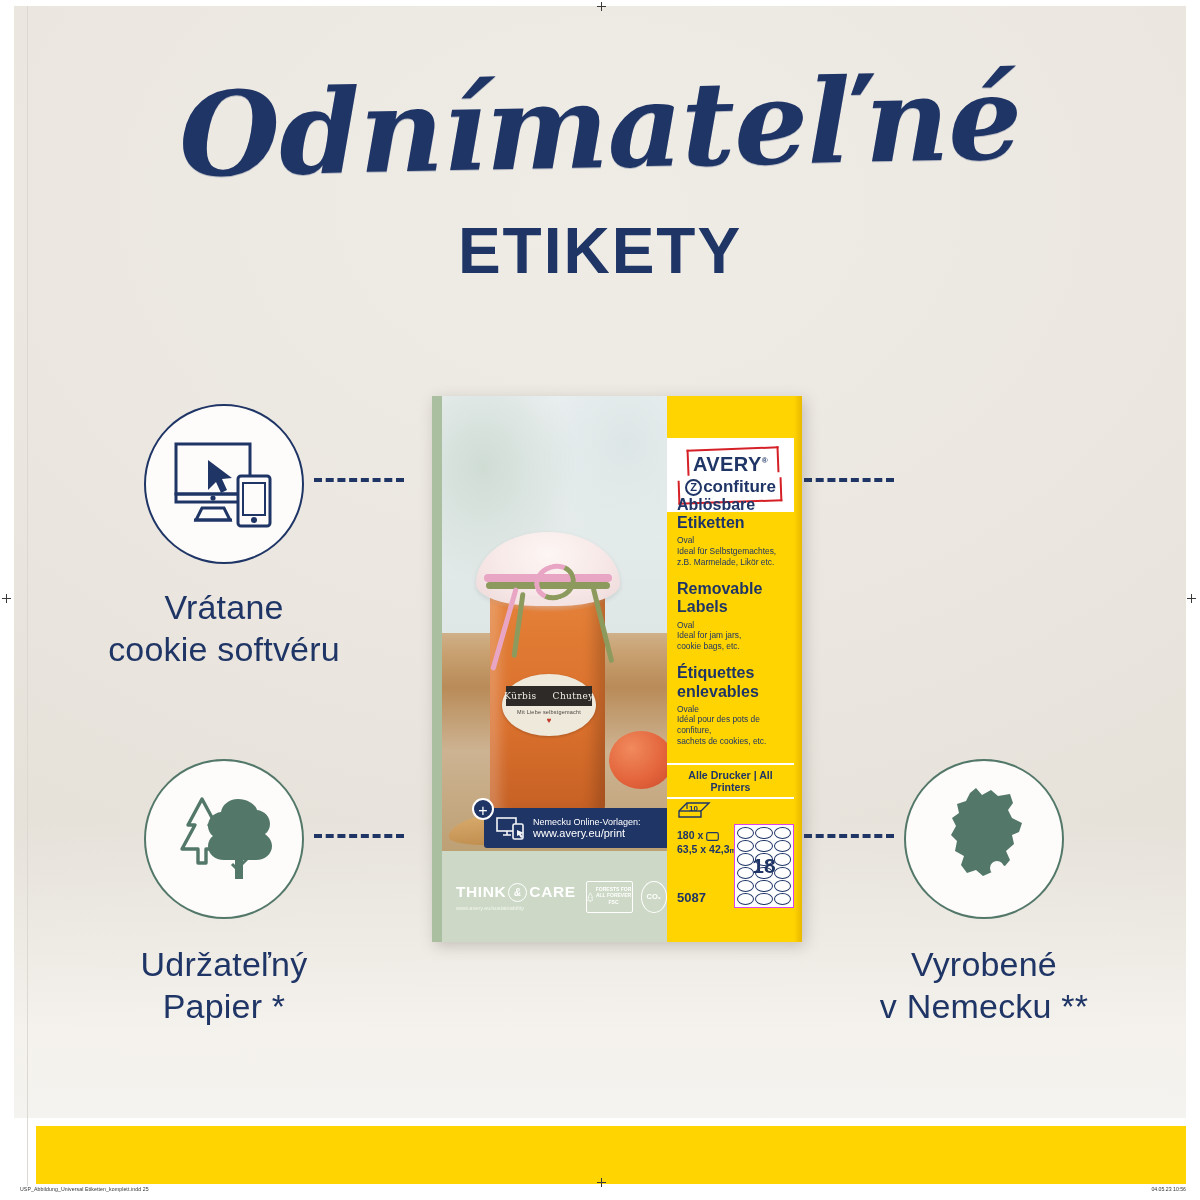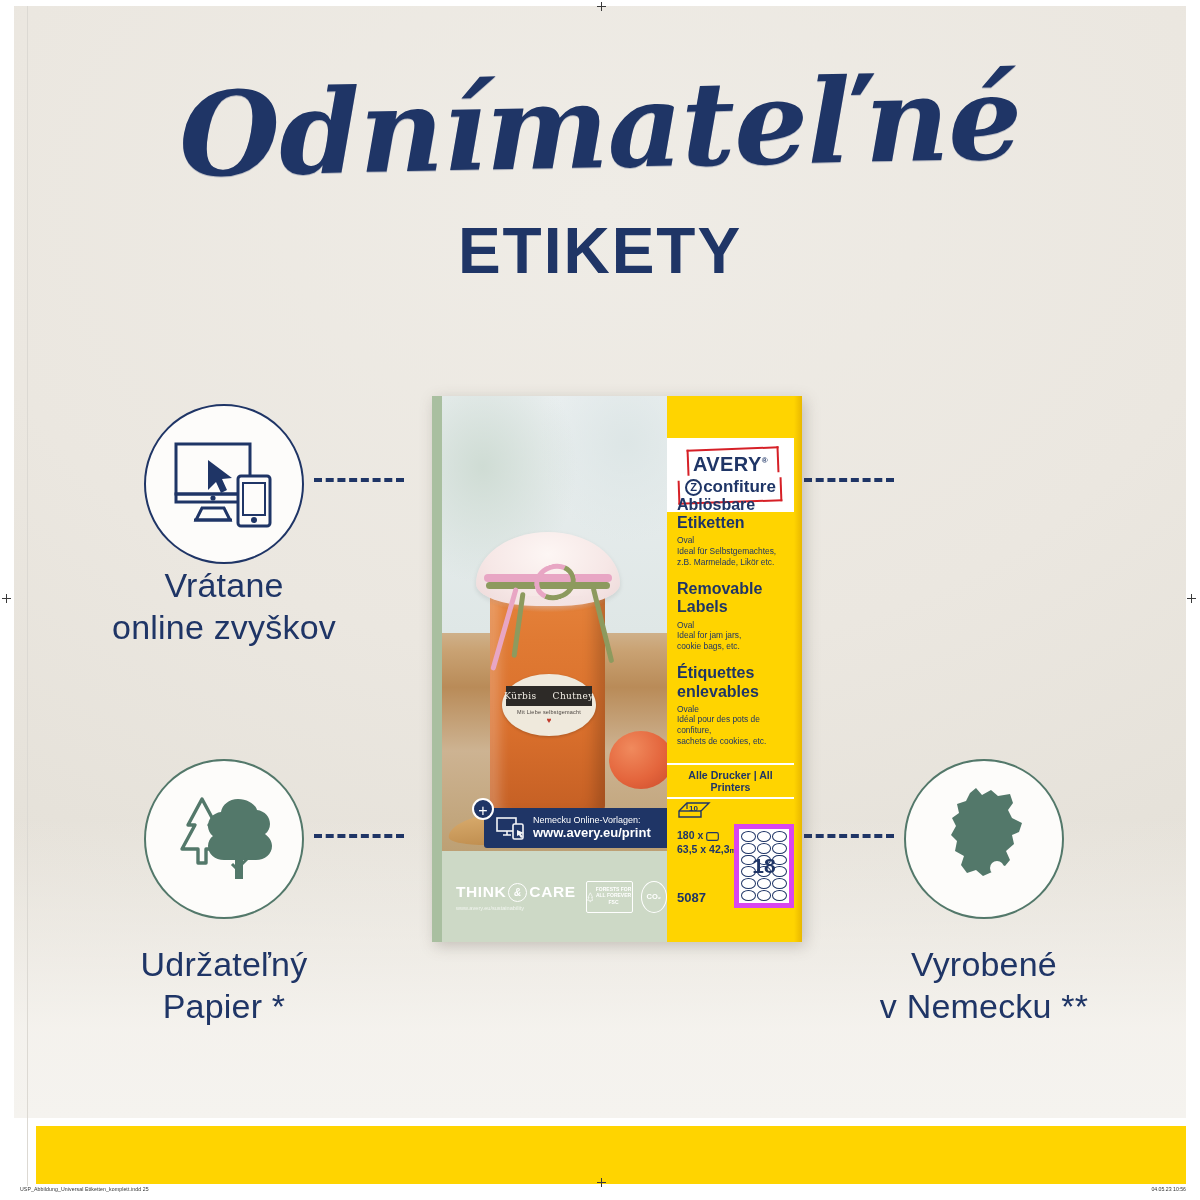--- a/index.html
+++ b/index.html
@@ -69,20 +69,21 @@
     background:#fdfcfa;
     margin:0 auto;
     display:flex;align-items:center;justify-content:center;
     box-sizing:border-box;
   }
   .circle.navy{border:2px solid #1f3566;}
   .circle.green{border:2px solid #53786a;}
   .circle svg{display:block;}
 
   .ftext{
+    margin-top:22px;
     font-size:34px;line-height:1.24;
     color:#1f3566;font-weight:400;
     letter-spacing:.2px;
   }
   .f-bl .ftext,.f-br .ftext{margin-top:24px;}
 
   
   .dash{
     position:absolute;height:0;border-top:4px dashed #1f3566;z-index:11;
   }
@@ -188,21 +189,21 @@
     border-radius:3px 0 0 3px;
   }
   .onl-plus{
     position:absolute;left:-12px;top:-10px;width:22px;height:22px;border-radius:50%;
     background:#1f3566;color:#fff;font-size:16px;line-height:21px;text-align:center;
     border:2px solid #fff;box-sizing:border-box;
   }
   .onl-ico{margin-left:12px;opacity:.95;}
   .onl-txt{margin-left:7px;line-height:1.15;}
   .onl-t1{font-size:9px;}
-  .onl-t2{font-size:13px;font-weight:700;}
+  .onl-t2{font-size:11px;font-weight:400;}
   
   .greenstrip{
     position:absolute;left:10px;bottom:0;right:0;height:91px;background:#cdd9c6;z-index:5;
     display:flex;align-items:center;
   }
   .tc{margin-left:14px;color:#fff;}
   .tc-main{font-size:15.5px;font-weight:700;letter-spacing:.6px;display:flex;align-items:center;}
   .tc-amp{
     display:inline-flex;align-items:center;justify-content:center;
     width:17px;height:17px;border-radius:50%;border:1.6px solid #fff;
@@ -264,21 +265,21 @@
     border-top:2px solid #fff;border-bottom:2px solid #fff;
     background:#ffd400;color:#1f3566;
     font-size:10.6px;font-weight:700;text-align:center;padding:4px 0;
   }
   .specs{position:absolute;left:10px;top:404px;right:8px;color:#1f3566;}
   .sheetico{width:34px;height:22px;position:relative;margin-bottom:7px;}
   .spec-row{font-size:10.5px;font-weight:700;line-height:1.3;}
   .spec-row .mm{font-size:7.5px;font-weight:700;}
   .labelgrid{
     position:absolute;right:0;top:24px;width:60px;height:84px;
-    background:#fff;border:5px solid #d946ef;
+    background:#fff;border:1px solid #d946ef;
     display:grid;grid-template-columns:repeat(3,1fr);grid-template-rows:repeat(6,1fr);
     gap:1px;padding:2px;box-sizing:border-box;
   }
   .lcell{border:1px solid #1f3566;border-radius:50%;}
   .gridnum{
     position:absolute;left:0;right:0;top:50%;transform:translateY(-50%);
     text-align:center;font-size:21px;font-weight:700;color:#1f3566;
   }
   .artnum{
     position:absolute;left:10px;top:494px;font-size:13px;font-weight:700;color:#1f3566;
@@ -321,21 +322,21 @@
         <path d="M30 70 h22 l6 12 H24 Z" fill="none" stroke="#1f3566" stroke-width="3"></path>
         <path d="M22 82 h38" stroke="#1f3566" stroke-width="3" fill="none"></path>
         <path d="M36 22 L36 52 L44 44 L49 55 L55 52 L50 41 L60 40 Z" fill="#1f3566"></path>
         <rect x="66" y="38" width="32" height="50" rx="3" fill="#fdfcfa" stroke="#1f3566" stroke-width="3"></rect>
         <rect x="71" y="45" width="22" height="32" fill="none" stroke="#1f3566" stroke-width="2"></rect>
         <circle cx="82" cy="82" r="3" fill="#1f3566"></circle>
       </svg>
     </div>
     <div class="ftext">
       <div>Vrátane</div>
-      <div>online zvyškov</div>
+      <div>cookie softvéru</div>
     </div>
   </div>
 
 
   <div class="feature f-bl">
     <div class="circle green">
       <svg width="104" height="96" viewBox="0 0 104 96">
         <path d="M30 8 L44 34 H37 L50 58 H34 v14 H26 v-14 H10 L23 34 H16 Z" fill="none" stroke="#53786a" stroke-width="3.4" stroke-linejoin="round"></path>
         <path d="M66 8 c-9 0 -16 6 -17 13 c-8 1 -13 7 -13 14 c0 4 2 8 5 10
                  c-3 2 -5 6 -5 10 c0 8 7 14 16 14 h32 c9 0 16 -6 16 -14

